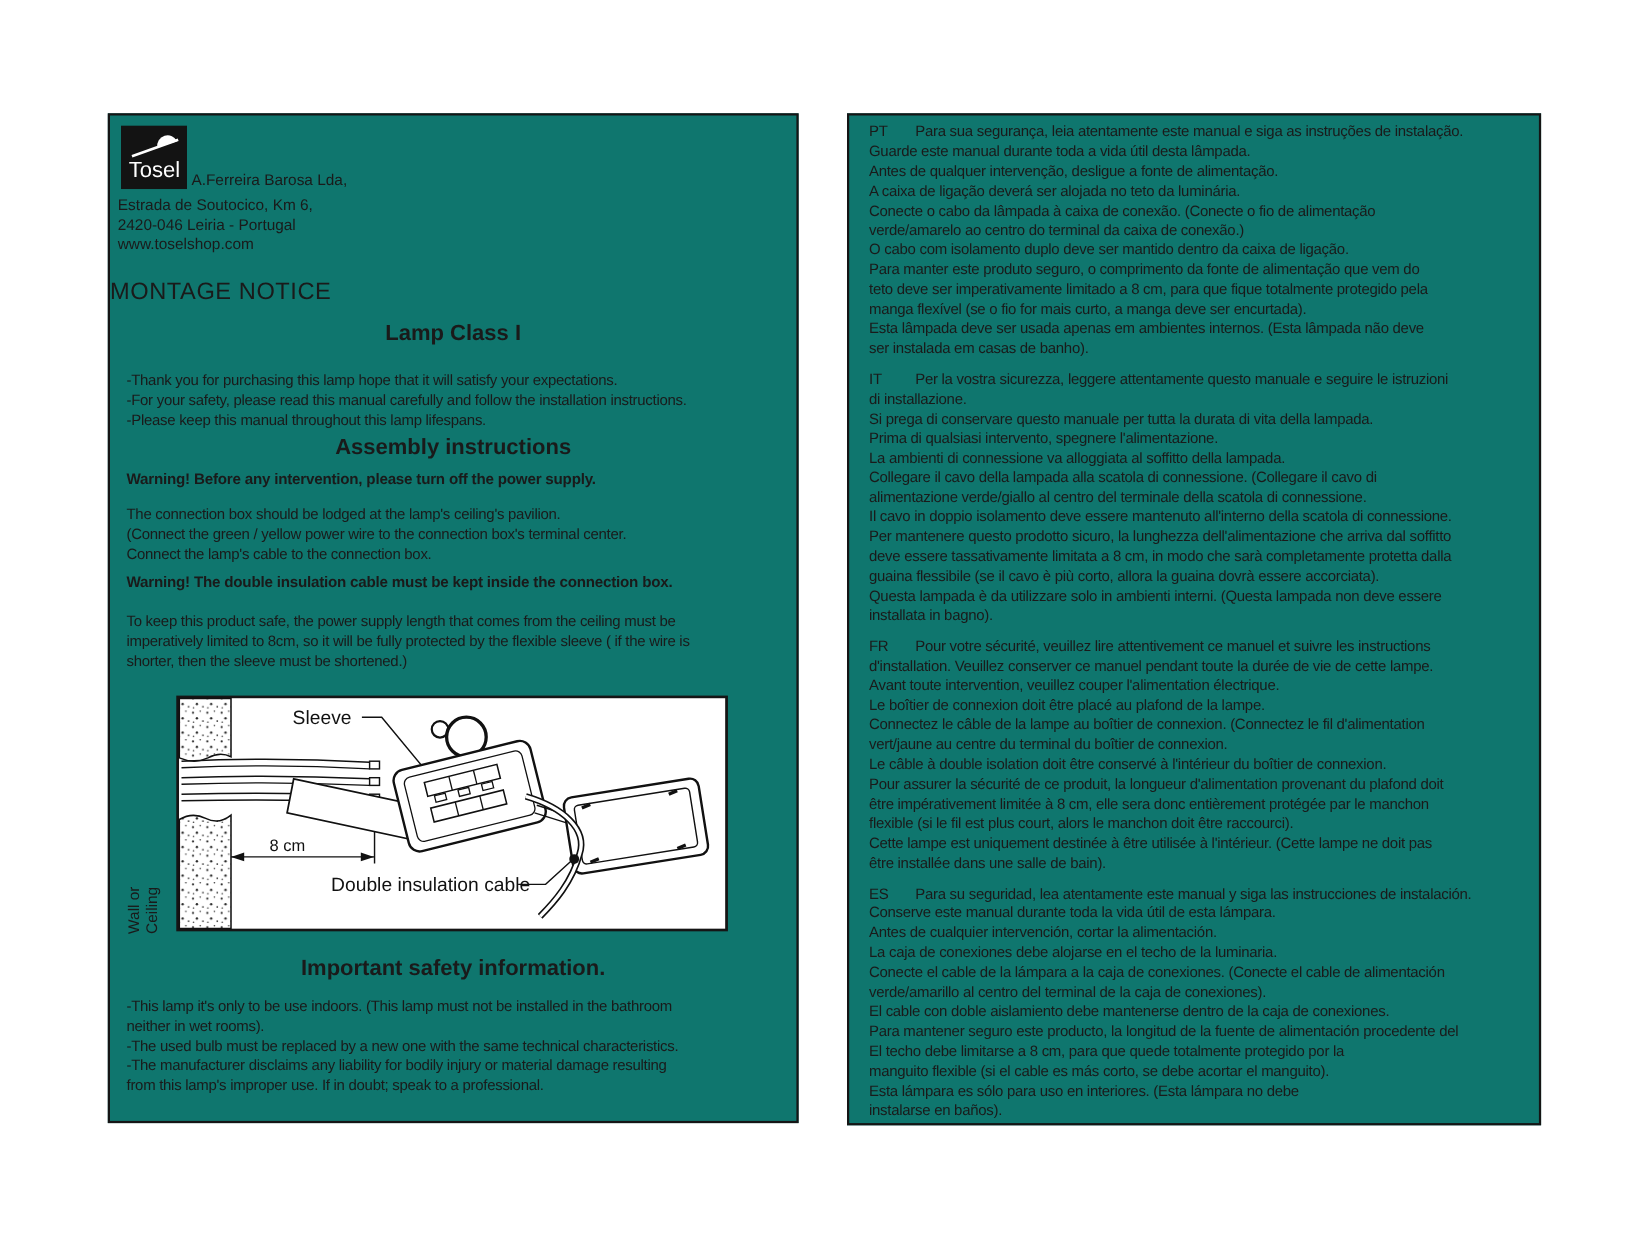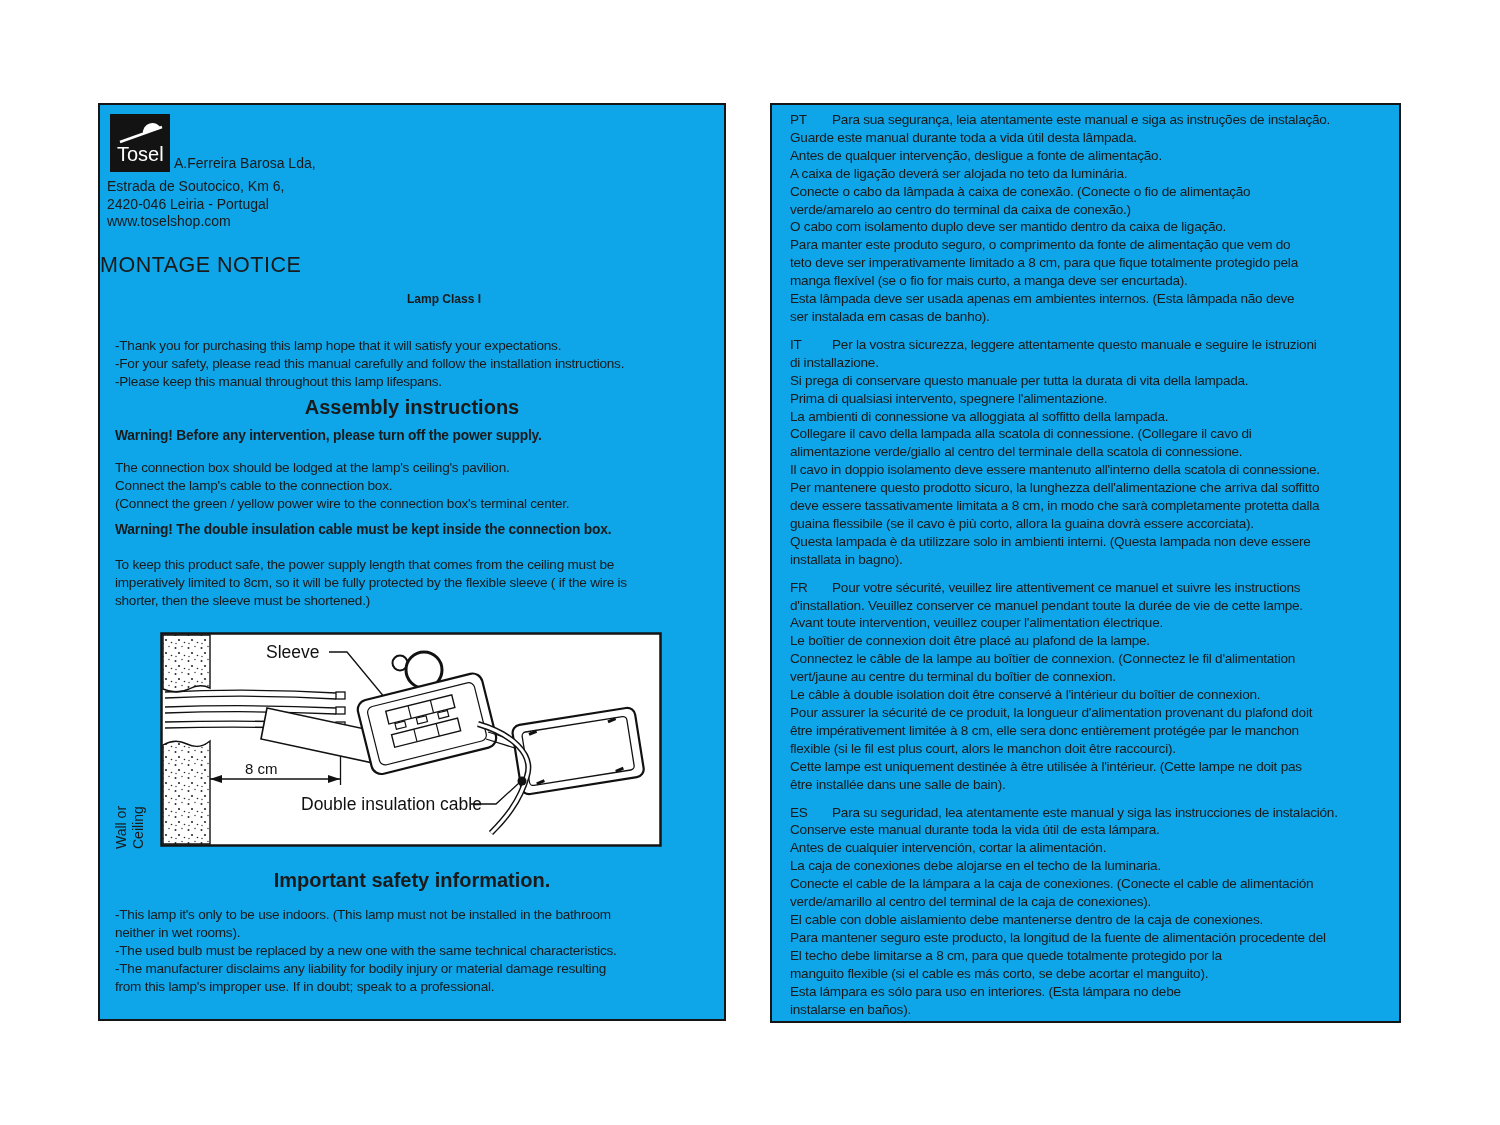--- a/index.html
+++ b/index.html
@@ -1,28 +1,28 @@
 <!DOCTYPE html>
 <html><head>
 <meta charset="utf-8">
 <style>
   html,body{margin:0;padding:0;background:#fff;}
   .page{position:relative;width:1500px;height:1125px;background:#ffffff;overflow:hidden;
         font-family:"Liberation Sans", sans-serif;color:#1a1a1a;}
-  .panel{position:absolute;background:#0ea5e9;}
+  .panel{position:absolute;background:#0f766e;}
   .panel.left{left:98px;top:103px;width:628px;height:918px;border:2px solid #151515;box-sizing:border-box;}
   .panel.right{left:770px;top:103px;width:631px;height:920px;border:2.5px solid #151515;box-sizing:border-box;
                padding:6px 12px 0 18px;}
   .abs{position:absolute;}
   .logo{left:10px;top:9px;width:60px;height:58px;}
   .company-name{left:74px;top:50px;font-size:14px;}
   .company-address{left:7px;top:73px;font-size:14px;line-height:17.6px;}
   .doc-title{left:0;top:148px;width:624px;margin:0;font-weight:400;
              font-size:21.5px;letter-spacing:0.5px;}
-  .doc-subtitle{left:0;top:187px;width:624px;margin:0;text-align:center;font-weight:700;font-size:12px;padding-left:32px;}
+  .doc-subtitle{left:0;top:187px;width:624px;margin:0;text-align:center;font-weight:700;font-size:20px;}
   .heading{left:0;width:624px;margin:0;text-align:center;font-weight:700;font-size:20px;}
   .para{font-size:13.6px;line-height:18px;letter-spacing:-0.25px;white-space:nowrap;}
   .warning{font-size:13.8px;font-weight:700;letter-spacing:-0.2px;white-space:nowrap;}
   .diagram{left:60px;top:527px;width:502px;height:215px;}
   .diagram text{font-family:"Liberation Sans", sans-serif;fill:#111;}
   .wall-label{left:-2px;top:689px;width:70px;height:40px;transform:rotate(-90deg);
               transform-origin:center;font-size:14px;line-height:17px;}
   
   .lang-section{margin-bottom:10px;}
   .lang-first{display:flex;font-size:13.6px;line-height:17.9px;letter-spacing:-0.25px;white-space:nowrap;}
@@ -59,22 +59,22 @@
         <div class="tline">-For your safety, please read this manual carefully and follow the installation instructions.</div>
         <div class="tline">-Please keep this manual throughout this lamp lifespans.</div>
       </div>
 
     <h3 class="abs heading" style="top:291px">Assembly instructions</h3>
 
     <div class="abs warning" style="left:15px;top:323px">Warning! Before any intervention, please turn off the power supply.</div>
 
     <div class="abs para" style="left:15px;top:354px">
         <div class="tline">The connection box should be lodged at the lamp's ceiling's pavilion.</div>
+        <div class="tline">(Connect the green / yellow power wire to the connection box's terminal center.</div>
         <div class="tline">Connect the lamp's cable to the connection box.</div>
-        <div class="tline">(Connect the green / yellow power wire to the connection box's terminal center.</div>
       </div>
 
     <div class="abs warning" style="left:15px;top:417px">Warning! The double insulation cable must be kept inside the connection box.</div>
 
     <div class="abs para" style="left:15px;top:451px">
         <div class="tline">To keep this product safe, the power supply length that comes from the ceiling must be</div>
         <div class="tline">imperatively limited to 8cm, so it will be fully protected by the flexible sleeve ( if the wire is</div>
         <div class="tline">shorter, then the sleeve must be shortened.)</div>
       </div>
 

